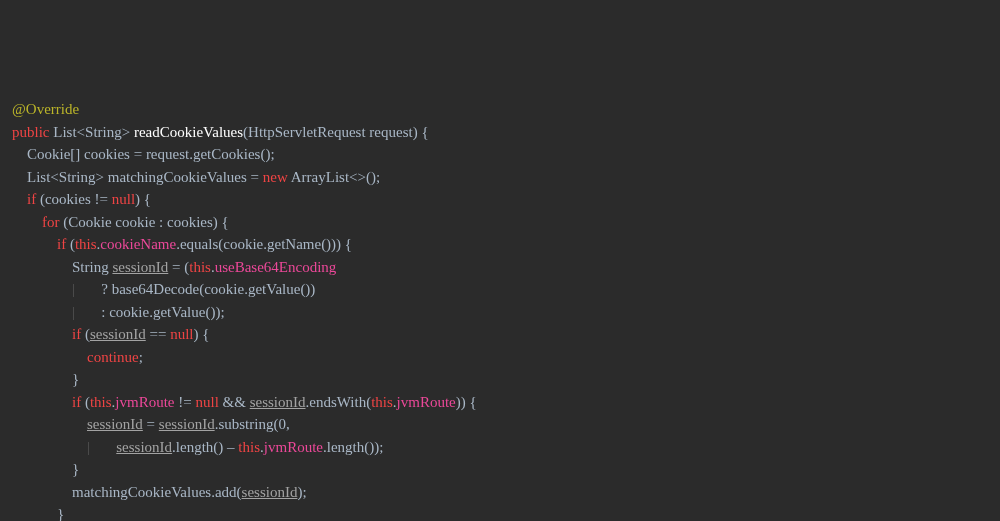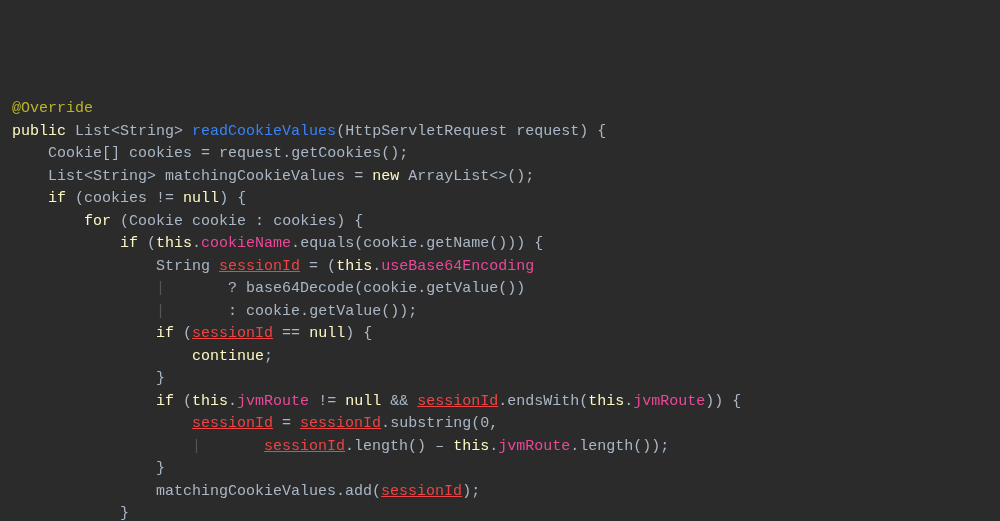--- a/index.html
+++ b/index.html
@@ -7,29 +7,29 @@
       background: #2b2b2b;
       font-family: 'Menlo', 'Consolas', 'Courier New', monospace;
       font-size: 15px;
       line-height: 1.5;
       color: #a9b7c6;
       padding: 8px 12px;
       white-space: pre;
       overflow-x: auto;
     }
     .annotation { color: #bbb529; }
-    .keyword { color: #fef9c3; }
-    .method-decl { color: #3b82f6; }
+    .keyword { color: #ef4444; }
+    .method-decl { color: #ffffff; }
     .field { color: #ec4899; }
-    .local-var { text-decoration: underline; color: #ef4444; }
+    .local-var { text-decoration: underline; color: #a3a3a3; }
     .indent-guide {
       color: #555;
       user-select: none;
     }
-    .line { display: block; }
+    .line { display: block; font-family: Liberation Serif, serif; }
   </style>
 </head>
 <body>
 
 
 
 <div><span class="line"><span class="annotation">@Override</span></span><span class="line"><span class="keyword">public</span> <span>List</span>&lt;<span>String</span>&gt; <span class="method-decl">readCookieValues</span>(<span>HttpServletRequest</span> <span>request</span>) {</span><span class="line">    <span>Cookie[]</span> <span>cookies</span> <span>=</span> <span>request</span>.<span>getCookies</span>();</span><span class="line">    <span>List</span>&lt;<span>String</span>&gt; <span>matchingCookieValues</span> <span>=</span> <span class="keyword">new</span> <span>ArrayList</span>&lt;&gt;();</span><span class="line">    <span class="keyword">if</span> (<span>cookies</span> <span>!=</span> <span class="keyword">null</span>) {</span><span class="line">        <span class="keyword">for</span> (<span>Cookie</span> <span>cookie</span> <span>:</span> <span>cookies</span>) {</span><span class="line">            <span class="keyword">if</span> (<span class="keyword">this</span>.<span class="field">cookieName</span>.<span>equals</span>(<span>cookie</span>.<span>getName</span>())) {</span><span class="line">                <span>String</span> <span class="local-var">sessionId</span> <span>=</span> (<span class="keyword">this</span>.<span class="field">useBase64Encoding</span></span><span class="line">                <span class="indent-guide">|</span>       <span>?</span> <span>base64Decode</span>(<span>cookie</span>.<span>getValue</span>())</span><span class="line">                <span class="indent-guide">|</span>       <span>:</span> <span>cookie</span>.<span>getValue</span>());</span><span class="line">                <span class="keyword">if</span> (<span class="local-var">sessionId</span> <span>==</span> <span class="keyword">null</span>) {</span><span class="line">                    <span class="keyword">continue</span>;</span><span class="line">                }</span><span class="line">                <span class="keyword">if</span> (<span class="keyword">this</span>.<span class="field">jvmRoute</span> <span>!=</span> <span class="keyword">null</span> <span>&amp;&amp;</span> <span class="local-var">sessionId</span>.<span>endsWith</span>(<span class="keyword">this</span>.<span class="field">jvmRoute</span>)) {</span><span class="line">                    <span class="local-var">sessionId</span> <span>=</span> <span class="local-var">sessionId</span>.<span>substring</span>(<span>0</span>,</span><span class="line">                    <span class="indent-guide">|</span>       <span class="local-var">sessionId</span>.<span>length</span>() <span>–</span> <span class="keyword">this</span>.<span class="field">jvmRoute</span>.<span>length</span>());</span><span class="line">                }</span><span class="line">                <span>matchingCookieValues</span>.<span>add</span>(<span class="local-var">sessionId</span>);</span><span class="line">            }</span></div>
 
 
 

